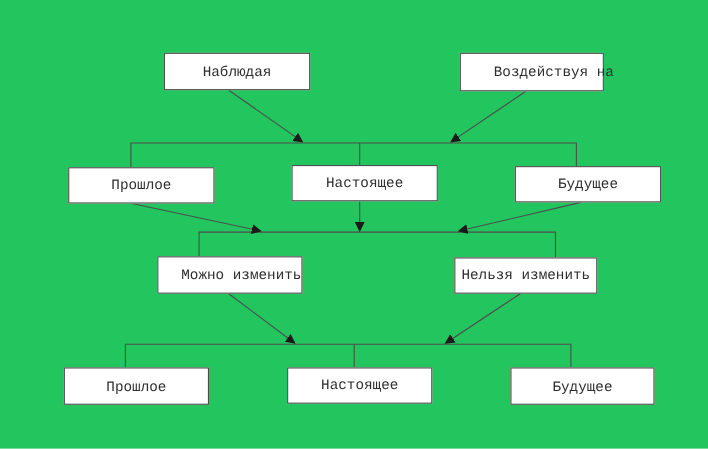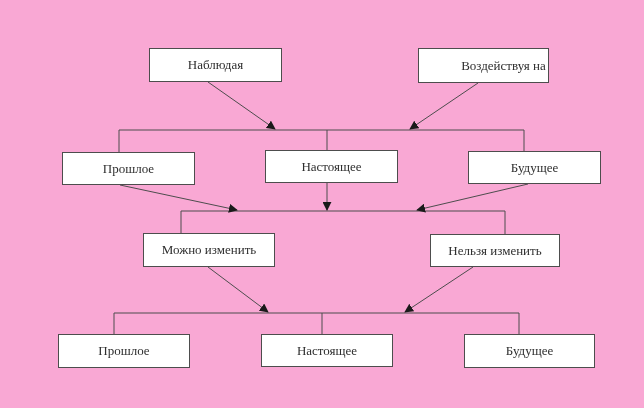--- a/index.html
+++ b/index.html
@@ -4,22 +4,22 @@
 <style>
   html, body {
     margin: 0;
     padding: 0;
     background: #ffffff;
   }
   .canvas {
     position: relative;
     width: 644px;
     height: 408px;
-    background: #f9a8d4;
-    font-family: Liberation Serif, serif;
+    background: #22c55e;
+    font-family: Liberation Mono, monospace;
     overflow: hidden;
   }
   .connectors {
     position: absolute;
     left: 0;
     top: 0;
     width: 644px;
     height: 408px;
   }
   .node {
@@ -36,22 +36,22 @@
     z-index: 2;
   }
   
   .n-observe        { left: 149px; top: 48px;  width: 133px; height: 34px; }
   .n-influence      { left: 418px; top: 48px;  width: 131px; height: 35px; padding-left: 40px; }
   
   .n-past-1         { left: 62px;  top: 152px; width: 133px; height: 33px; }
   .n-present-1      { left: 265px; top: 150px; width: 133px; height: 33px; }
   .n-future-1       { left: 468px; top: 151px; width: 133px; height: 33px; }
   
-  .n-can-change     { left: 143px; top: 233px; width: 132px; height: 34px; }
-  .n-cannot-change  { left: 430px; top: 234px; width: 130px; height: 33px; }
+  .n-can-change     { left: 143px; top: 233px; width: 132px; height: 34px; justify-content: flex-end; }
+  .n-cannot-change  { left: 413px; top: 234px; width: 130px; height: 33px; }
   
   .n-past-2         { left: 58px;  top: 334px; width: 132px; height: 34px; }
   .n-present-2      { left: 261px; top: 334px; width: 132px; height: 33px; }
   .n-future-2       { left: 464px; top: 334px; width: 131px; height: 34px; }
 </style>
 </head>
 <body>
 
 <div class="canvas">
 

